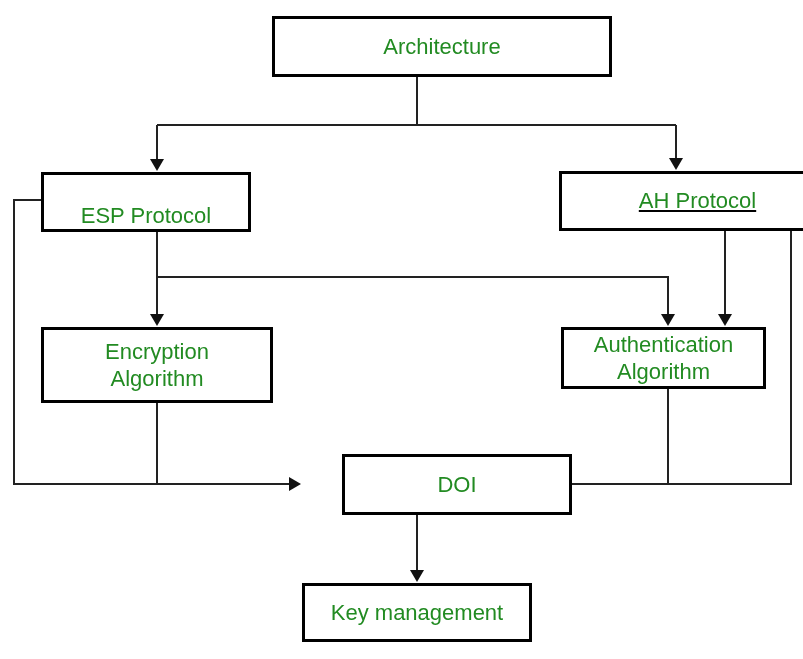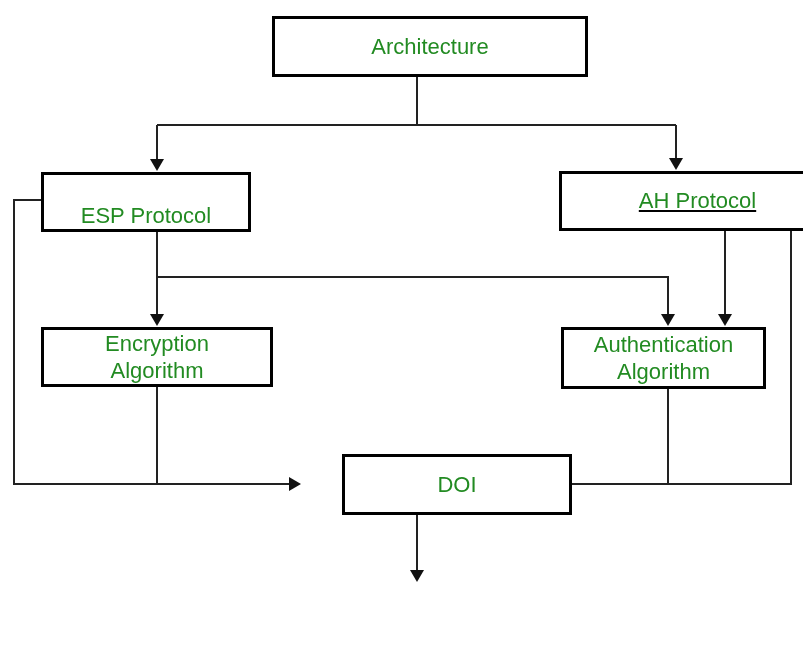--- a/index.html
+++ b/index.html
@@ -41,24 +41,24 @@
     align-items:center;
     justify-content:center;
     text-align:center;
   }
   .node .label{
     color:var(--node-text);
     font-size:22px;
     line-height:1.25;
     white-space:pre-line;
   }
-  .n-architecture{left:272px;top:16px;width:316px;height:61px;}
+  .n-architecture{left:272px;top:16px;width:340px;height:61px;}
   .n-esp{left:41px;top:172px;width:210px;height:60px;align-items:flex-end;}
   .n-ah{left:559px;top:171px;width:277px;height:60px;text-decoration:underline;}
-  .n-encryption{left:41px;top:327px;width:232px;height:60px;}
+  .n-encryption{left:41px;top:327px;width:232px;height:76px;}
   .n-authentication{left:561px;top:327px;width:205px;height:62px;}
   .n-doi{left:302px;top:454px;width:230px;height:61px;margin-left:40px;}
   .n-key{left:302px;top:583px;width:230px;height:59px;}
 </style>
 </head>
 <body>
 
 <div class="canvas">
 
   <svg class="edges" viewBox="0 0 803 659" xmlns="http://www.w3.org/2000/svg">
@@ -134,14 +134,17 @@
 
   <div class="node n-authentication">
     <span class="label">Authentication
 Algorithm</span>
   </div>
 
   <div class="node n-doi">
     <span class="label">DOI</span>
   </div>
 
+  <div class="node n-key">
+    <span class="label">Key management</span>
+  </div>
 
 </div>
 
 </body></html>

